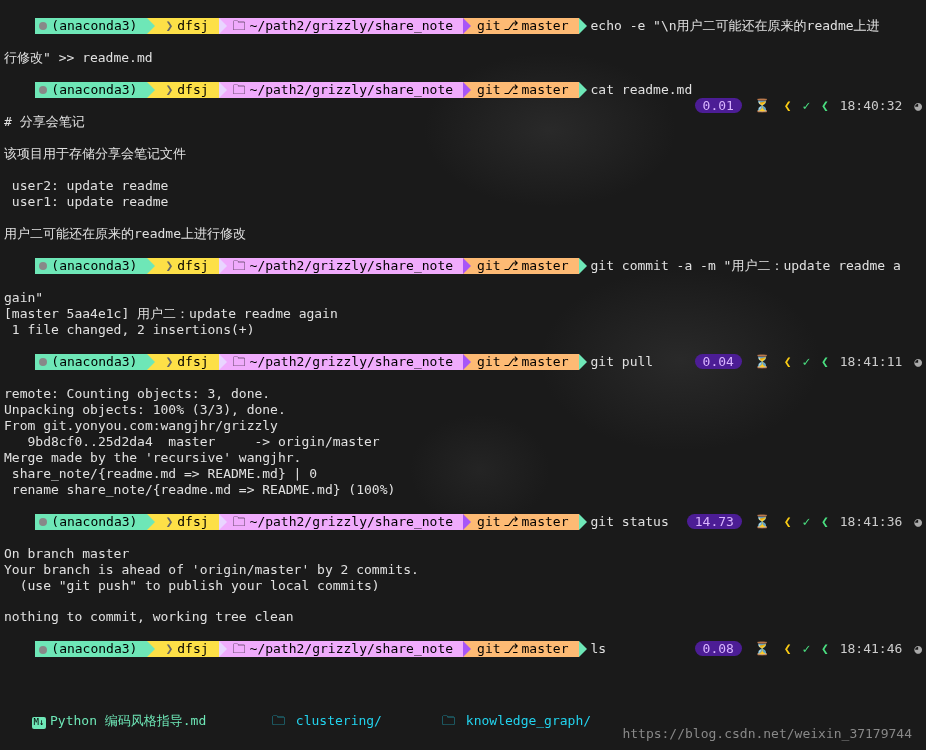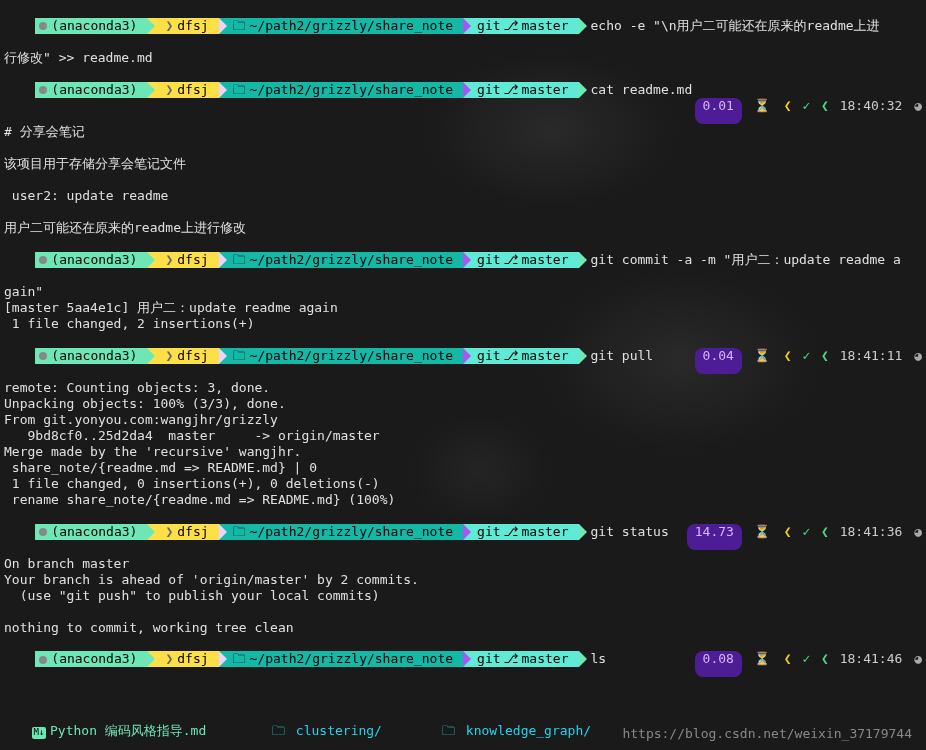--- a/index.html
+++ b/index.html
@@ -39,33 +39,33 @@
     border-bottom: 8px solid transparent;
     border-left: 8px solid;
     z-index: 2;
   }
   .seg-env { background:#6ee7b7; color:#000; padding-left:4px;}
   .seg-env::after { border-left-color:#6ee7b7; }
   .seg-host { background:#fde047; color:#000; }
   .seg-host::after { border-left-color:#e9d5ff; }
   .seg-host span.dim { color:#666; margin-right:4px;}
   .seg-host span.icon { color:#000; margin-right:4px;}
-  .seg-path { background:#14b8a6; color:#000; }
+  .seg-path { background:#f0abfc; color:#000; }
   .seg-path::after { border-left-color:#a855f7; }
   .seg-path .ic { margin-right:4px; }
-  .seg-git { background:#5eead4; color:#000; }
+  .seg-git { background:#fdba74; color:#000; }
   .seg-git::after { border-left-color:#6ee7b7; }
   .seg-git .ic { margin:0 3px; }
   .seg-time-pill {
     display:inline-block;
     background:#4c1d95;
     color:#d8b4fe;
     padding:0 8px;
     border-radius:8px;
-    height:26px;
+    height:15px;
     line-height:15px;
     margin-left:6px;
   }
   .timer { color:#facc15; margin-left:5px;}
   .sepl { color:#facc15; margin-left:5px;}
   .chk { color:#4ade80; margin-left:3px;}
   .sepg { color:#4ade80; margin-left:3px;}
   .clockt { color:#ccc; margin-left:3px;}
   .clki { color:#aaa; margin-left:4px;}
   .cmd { color:#e0e0e0; margin-left:12px;}
@@ -103,20 +103,21 @@
       <span class="sepg">❮</span>
       <span class="clockt">18:40:32</span>
       <span class="clki">◕</span>
     </span>
   </div>
     <div class="line out"># 分享会笔记</div>
     <div class="line out">&nbsp;</div>
     <div class="line out">该项目用于存储分享会笔记文件</div>
     <div class="line out">&nbsp;</div>
     <div class="line out"> user2: update readme</div>
+    <div class="line out"> user1: update readme</div>
     <div class="line out">&nbsp;</div>
     <div class="line out">用户二可能还在原来的readme上进行修改</div>
     <div class="line promptrow">
     <span class="seg seg-env"><span class="dot"></span>(anaconda3)</span><span class="seg seg-host"><span class="icon"></span><span class="dim">❯</span>dfsj</span><span class="seg seg-path"><span class="ic">🗀</span>~/path2/grizzly/share_note</span><span class="seg seg-git">git<span class="ic">⎇</span>master</span><span class="cmd">git commit -a -m "用户二：update readme a</span>
   </div>
     <div class="line out">gain"</div>
     <div class="line out">[master 5aa4e1c] 用户二：update readme again</div>
     <div class="line out"> 1 file changed, 2 insertions(+)</div>
     <div class="line promptrow">
     <span class="seg seg-env"><span class="dot"></span>(anaconda3)</span><span class="seg seg-host"><span class="icon"></span><span class="dim">❯</span>dfsj</span><span class="seg seg-path"><span class="ic">🗀</span>~/path2/grizzly/share_note</span><span class="seg seg-git">git<span class="ic">⎇</span>master</span><span class="cmd">git pull</span><span class="rstat">
@@ -128,21 +129,20 @@
       <span class="clockt">18:41:11</span>
       <span class="clki">◕</span>
     </span>
   </div>
     <div class="line out">remote: Counting objects: 3, done.</div>
     <div class="line out">Unpacking objects: 100% (3/3), done.</div>
     <div class="line out">From git.yonyou.com:wangjhr/grizzly</div>
     <div class="line out">   9bd8cf0..25d2da4  master     -&gt; origin/master</div>
     <div class="line out">Merge made by the 'recursive' wangjhr.</div>
     <div class="line out"> share_note/{readme.md =&gt; README.md} | 0</div>
-    <div class="line out"> 1 file changed, 0 insertions(+), 0 deletions(-)</div>
     <div class="line out"> rename share_note/{readme.md =&gt; README.md} (100%)</div>
     <div class="line promptrow">
     <span class="seg seg-env"><span class="dot"></span>(anaconda3)</span><span class="seg seg-host"><span class="icon"></span><span class="dim">❯</span>dfsj</span><span class="seg seg-path"><span class="ic">🗀</span>~/path2/grizzly/share_note</span><span class="seg seg-git">git<span class="ic">⎇</span>master</span><span class="cmd">git status</span><span class="rstat">
       <span class="seg-time-pill">14.73</span>
       <span class="timer">⏳</span>
       <span class="sepl">❮</span>
       <span class="chk">✓</span>
       <span class="sepg">❮</span>
       <span class="clockt">18:41:36</span>
       <span class="clki">◕</span>

